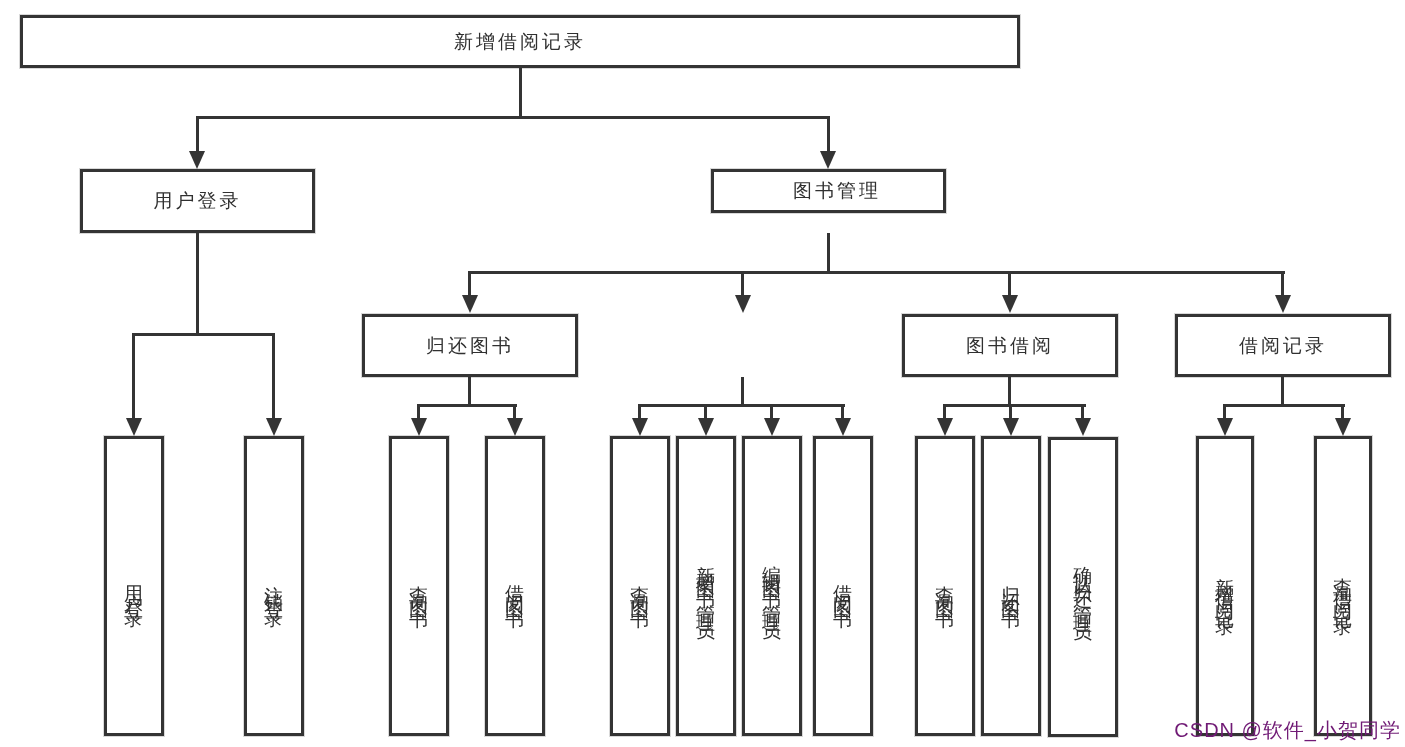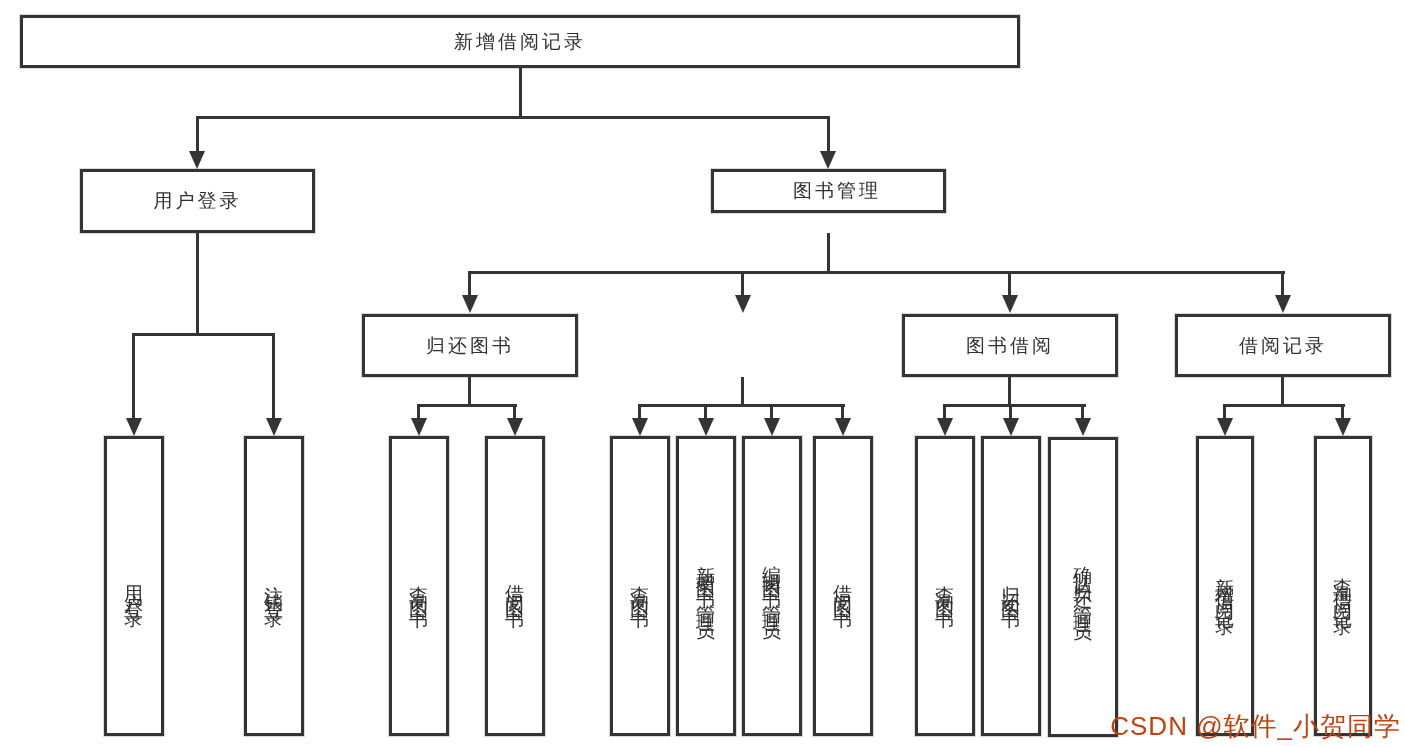--- a/index.html
+++ b/index.html
@@ -43,22 +43,22 @@
     position: absolute;
     width: 0; height: 0;
     border-left: 8px solid transparent;
     border-right: 8px solid transparent;
     border-top: 18px solid #343434;
   }
   .watermark {
     position: absolute;
     right: 4px;
     bottom: 3px;
-    font-size: 26px;
-    color: #c2410c;
+    font-size: 20px;
+    color: #701a75;
     letter-spacing: 1px;
     white-space: nowrap;
     z-index: 10;
   }
 </style>
 </head>
 <body>
 
 <div id="stage">
 

